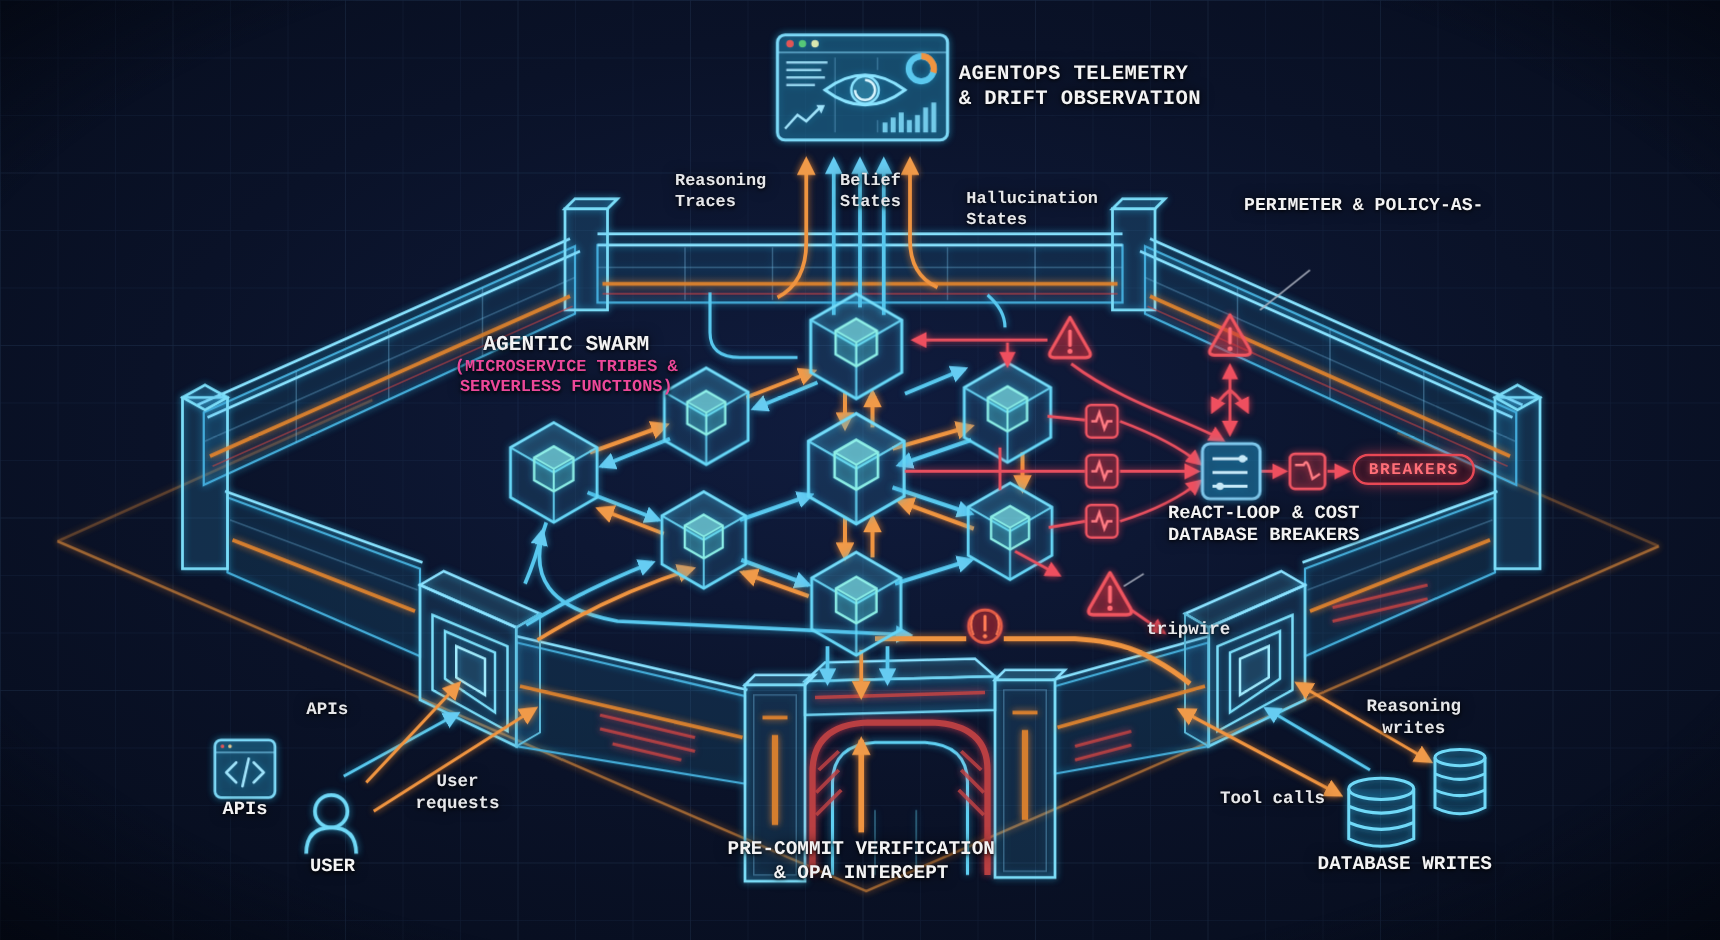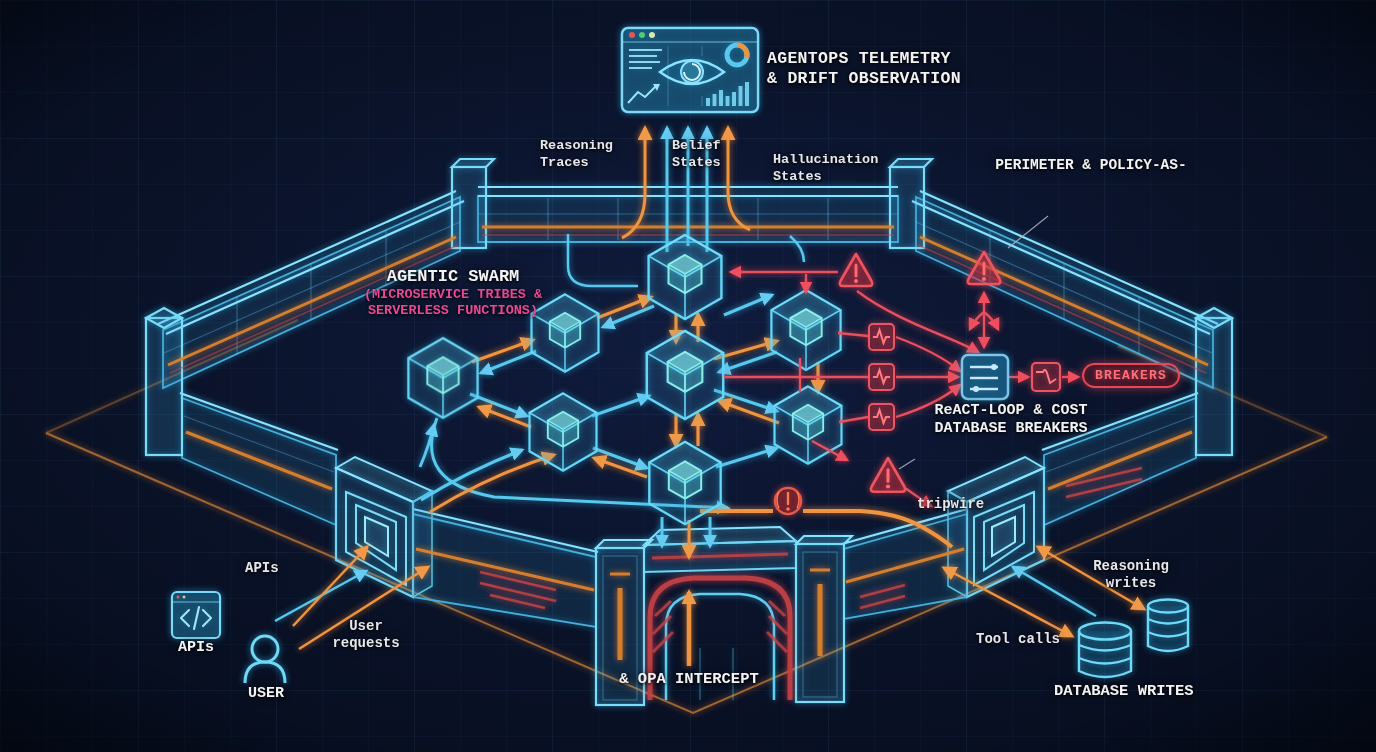--- a/index.html
+++ b/index.html
@@ -398,20 +398,21 @@
 <div class="badge-blocked">BREAKERS</div>
 <div class="lb t-tripwire">tripwire</div>
 <div class="lb t-apis-wire">APIs</div>
 <div class="lb big center t-apis">APIs</div>
 <div class="lb center t-userreq">
   <div>User</div>
   <div>requests</div>
 </div>
 <div class="lb big center t-user">USER</div>
 <div class="lb big center t-precommit">
+  <div>PRE-COMMIT VERIFICATION</div>
   <div>&amp; OPA INTERCEPT</div>
 </div>
 <div class="lb t-toolcalls">Tool calls</div>
 <div class="lb center t-dbwire">
   <div>Reasoning</div>
   <div>writes</div>
 </div>
 <div class="lb big t-dbcaption">DATABASE WRITES</div>
 </div>
 

